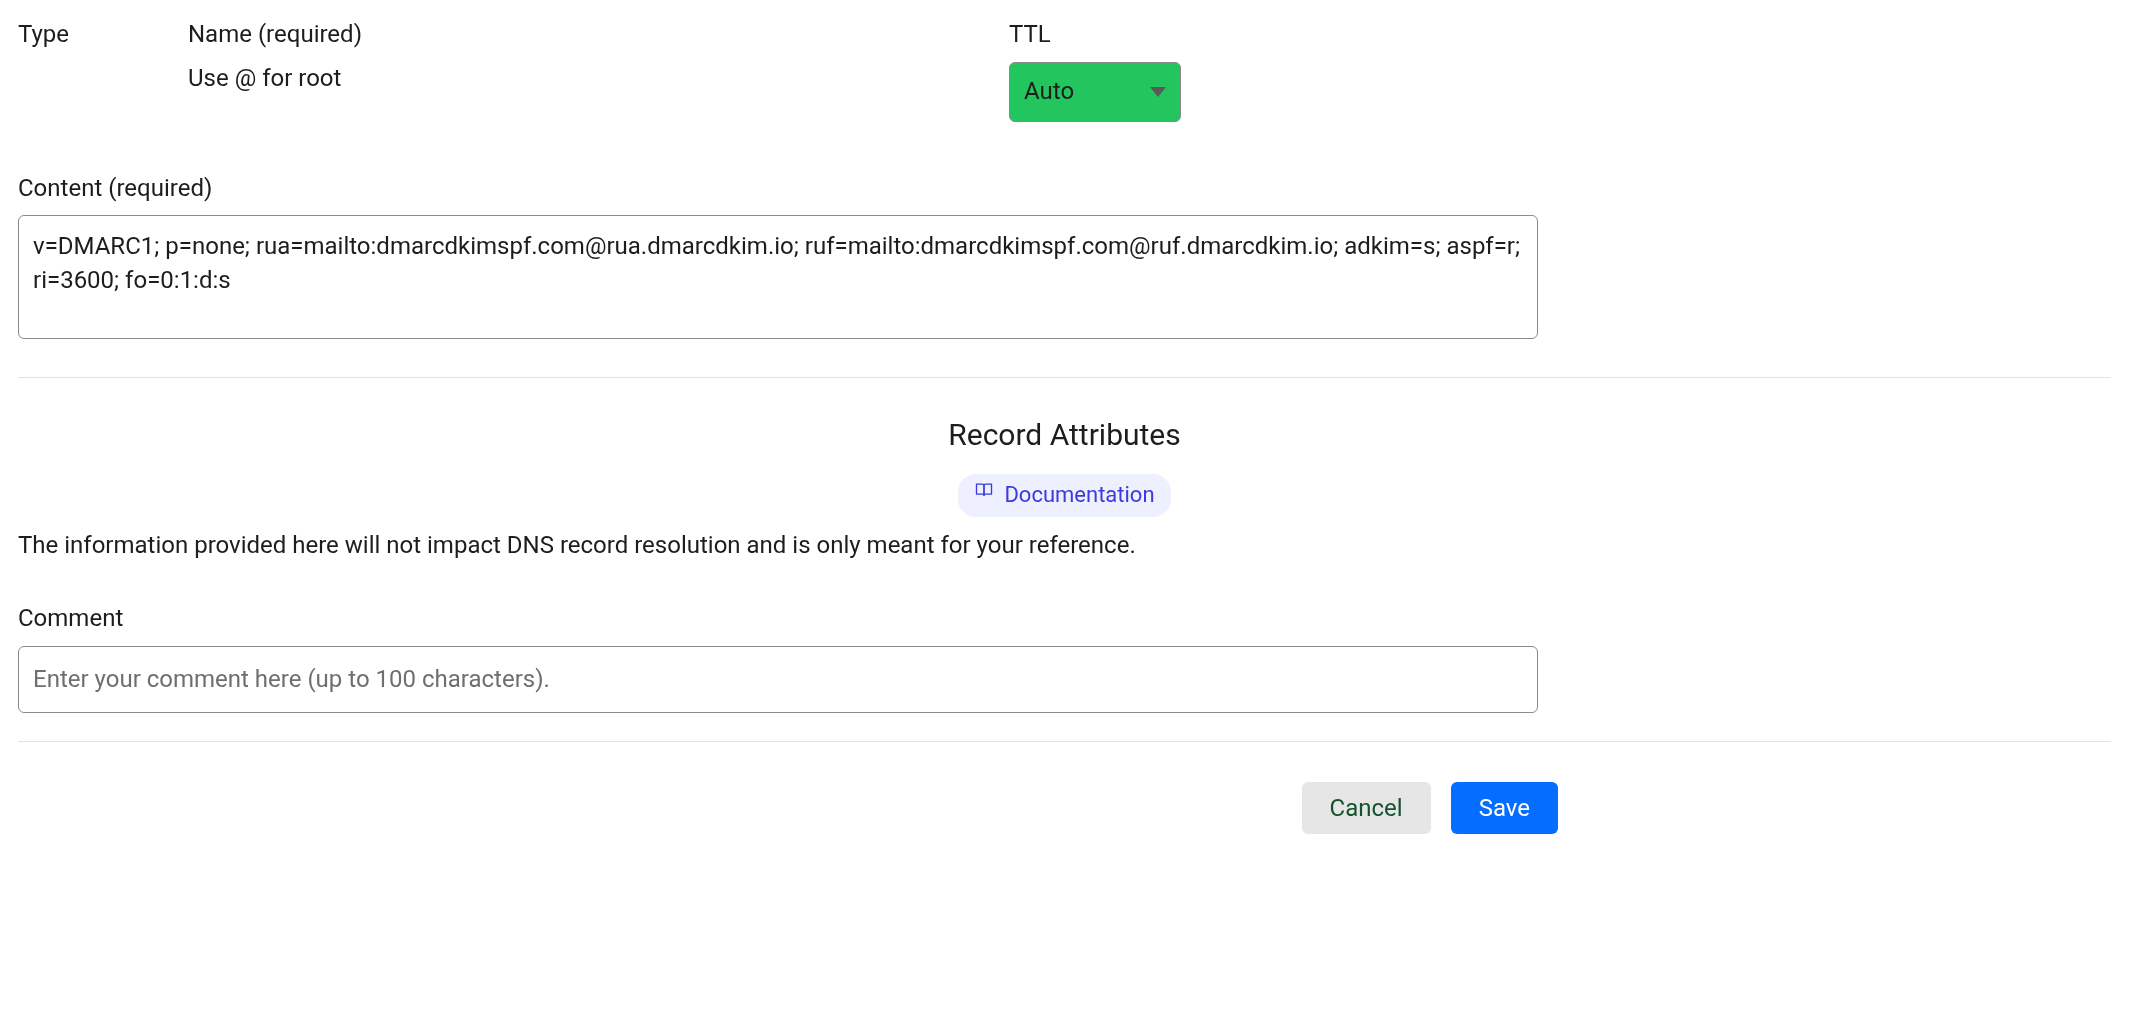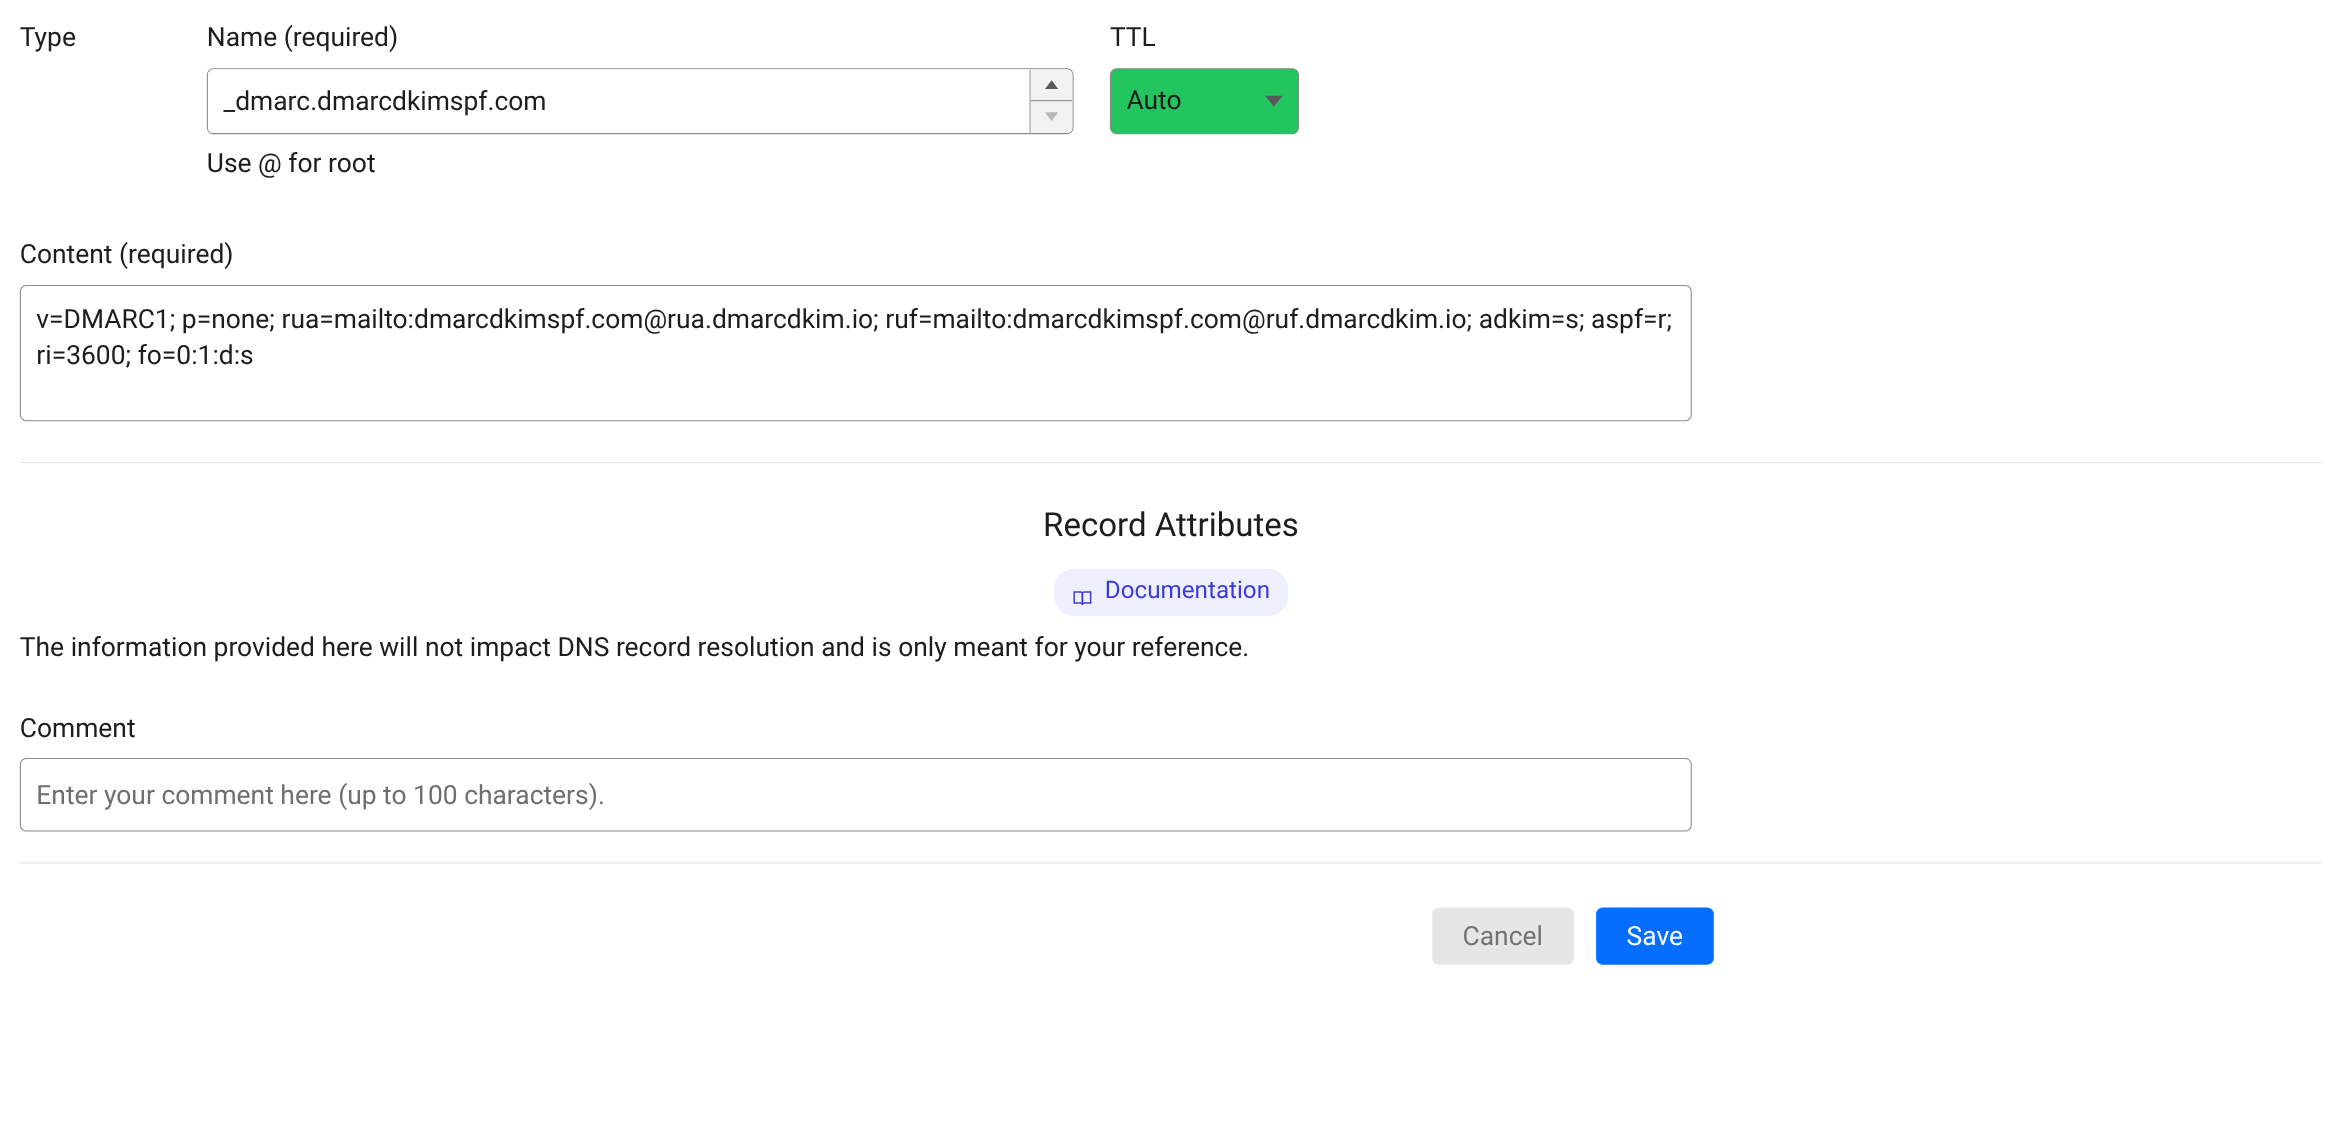--- a/index.html
+++ b/index.html
@@ -175,21 +175,21 @@
     flex-direction: column;
   }
   .rec-attr-header h2 {
     font-size: 30px;
     font-weight: 400;
     margin: 0;
     color: #1d1d1d;
   }
   .doc-chip {
     display: inline-flex;
-    align-items: flex-end;
+    align-items: flex-start;
     gap: 10px;
     background: #eef0ff;
     color: #3b3bdc;
     padding: 6px 16px;
     border-radius: 18px;
     font-size: 22px;
   }
   .book-icon-svg {
     width: 20px;
     height: 20px;
@@ -226,52 +226,41 @@
   .btn {
     font-size: 24px;
     border: none;
     border-radius: 6px;
     padding: 12px 28px;
     cursor: pointer;
     font-family: inherit;
   }
   .btn-cancel {
     background: #e6e6e6;
-    color: #737373;
+    color: #14532d;
   }
   .btn-save {
     background: #056dff;
     color: #ffffff;
   }
 </style>
 </head>
 <body>
 
 <div class="page">
 
   
   <div class="row">
 
     <div class="col-type">
       <div class="field-label">Type</div>
     </div>
 
     <div class="col-name">
       <div class="field-label">Name (required)</div>
-      <div class="name-input-wrap">
-        <input type="text" value="_dmarc.dmarcdkimspf.com" style="">
-        <div class="spin-btns">
-          <div class="sb">
-            <div class="tri-up-sm"></div>
-          </div>
-          <div class="sb">
-            <div class="tri-down-sm"></div>
-          </div>
-        </div>
-      </div>
       <div class="hint">Use @ for root</div>
     </div>
 
     <div class="col-ttl">
       <div class="field-label">TTL</div>
       <div class="ttl-select">
         <div class="value">Auto</div>
         <div class="caret">
           <div class="tri-down"></div>
         </div>

